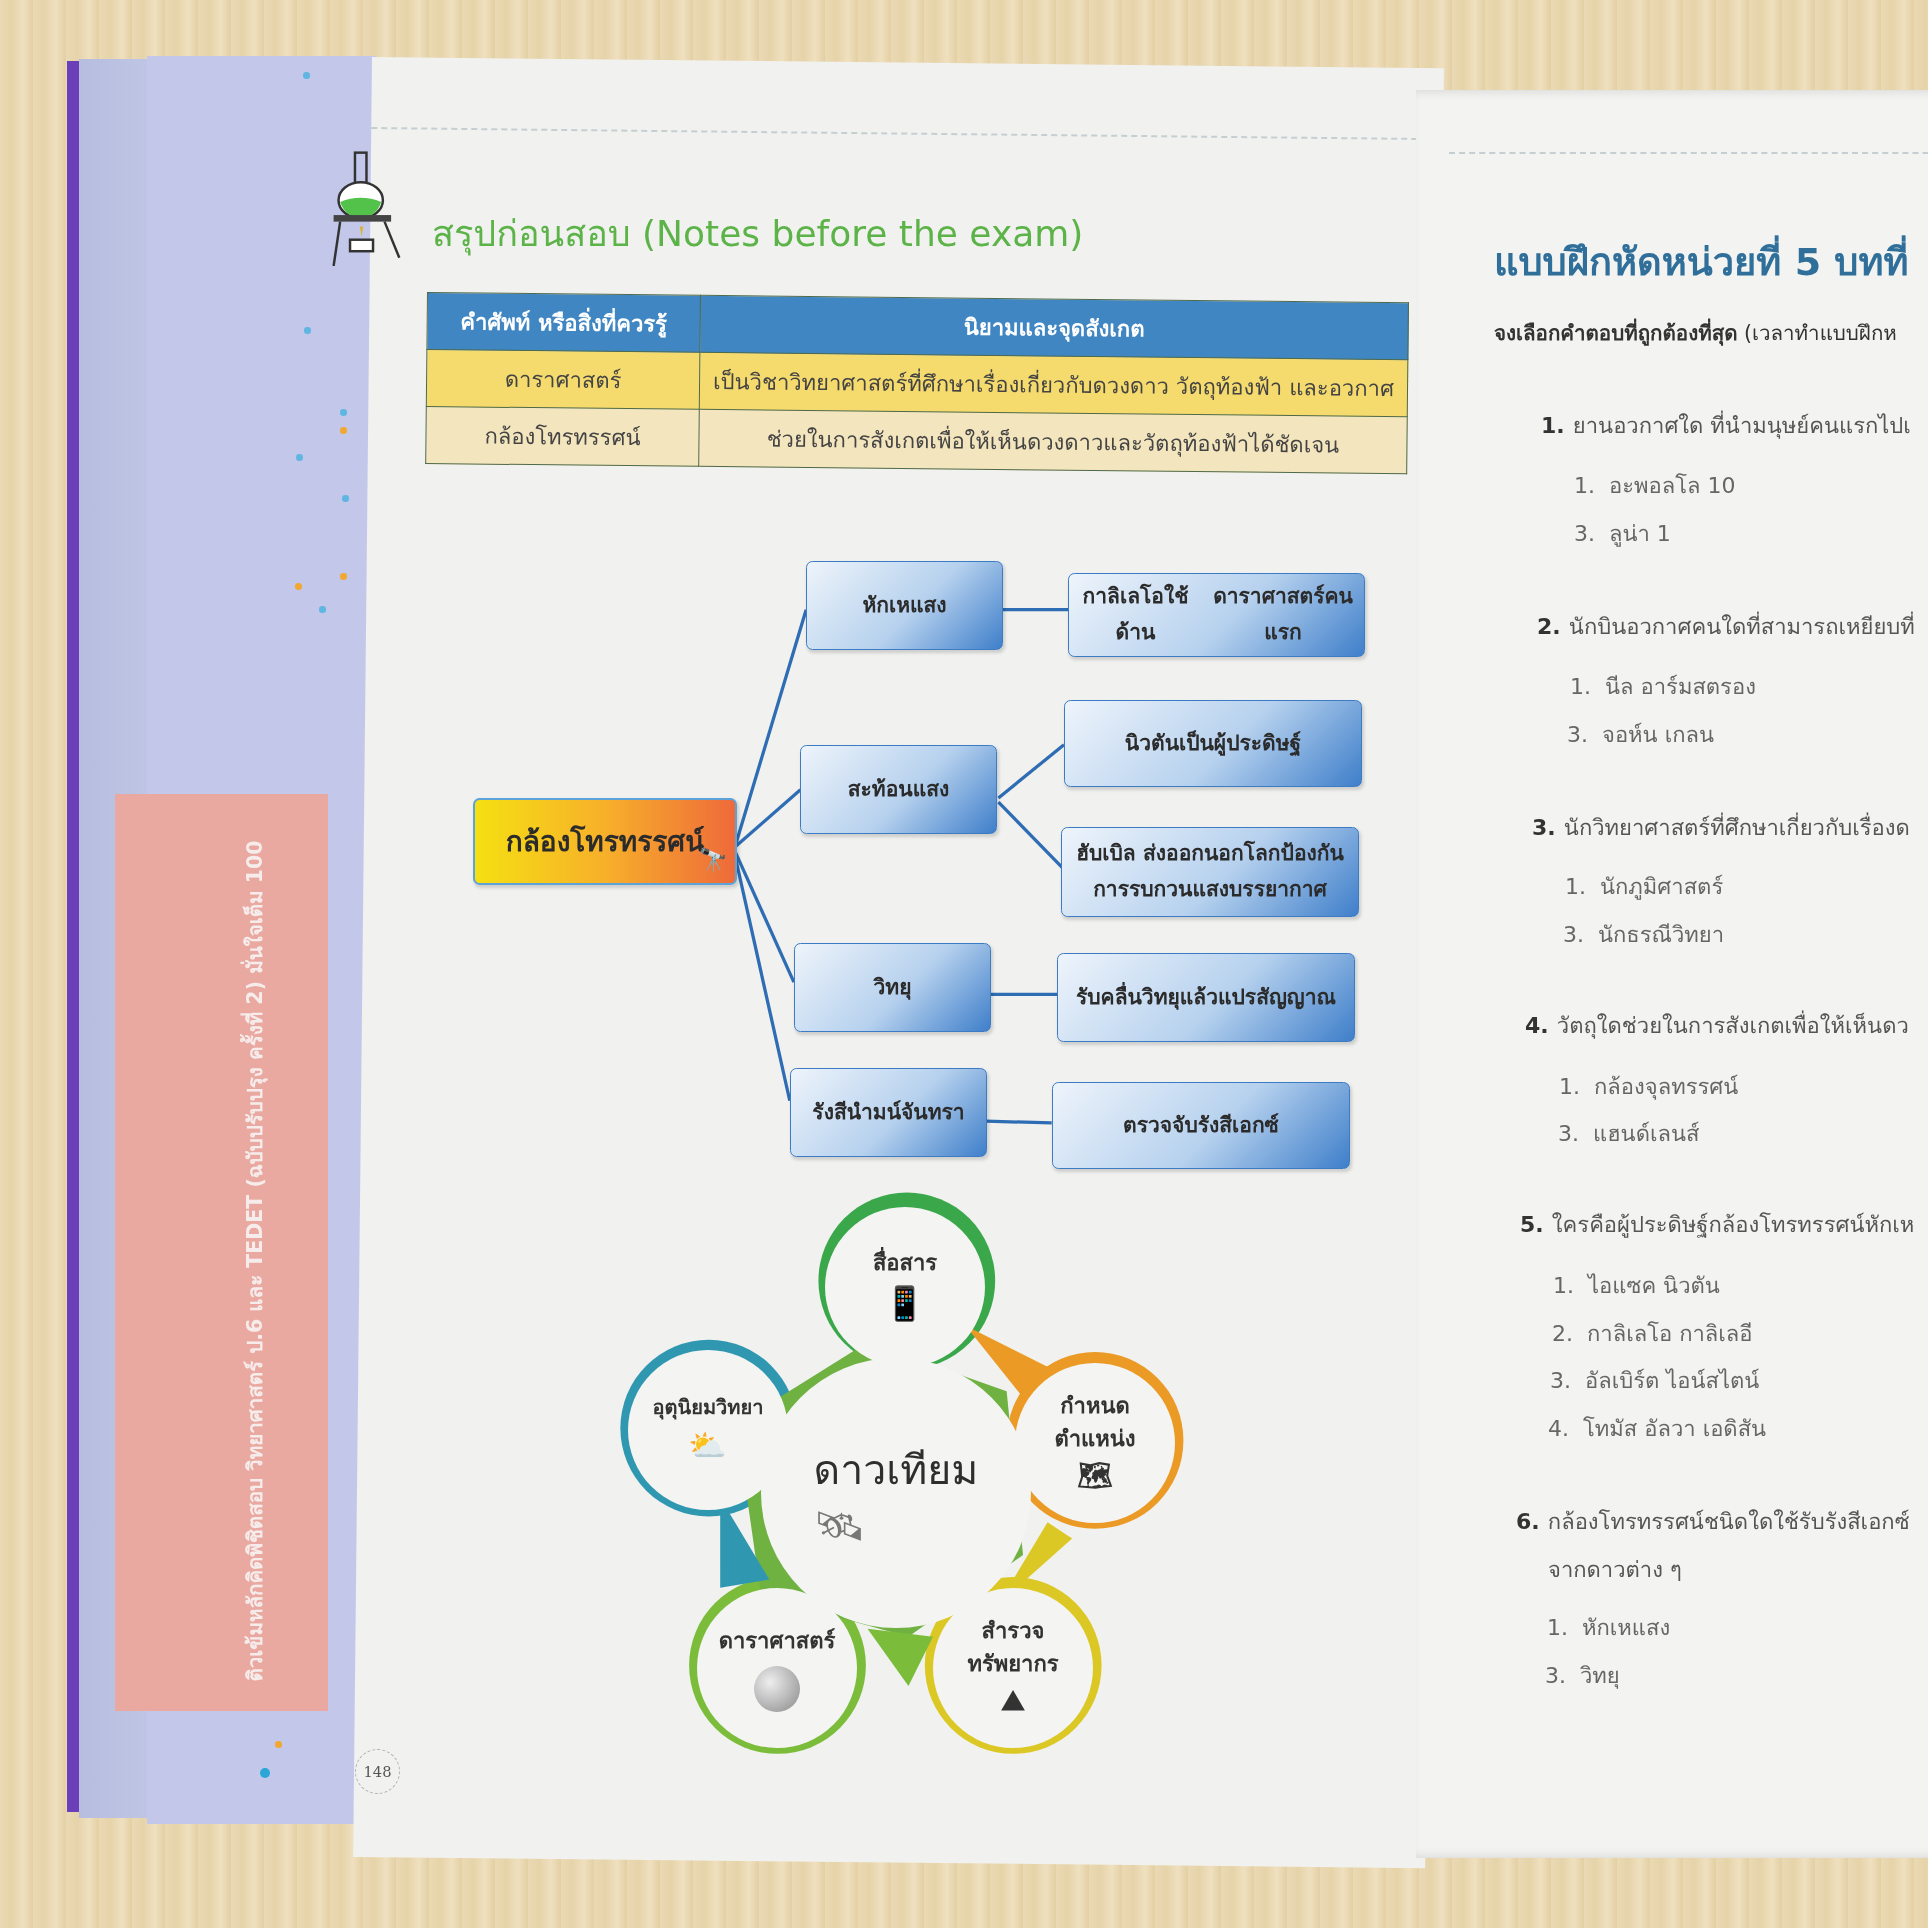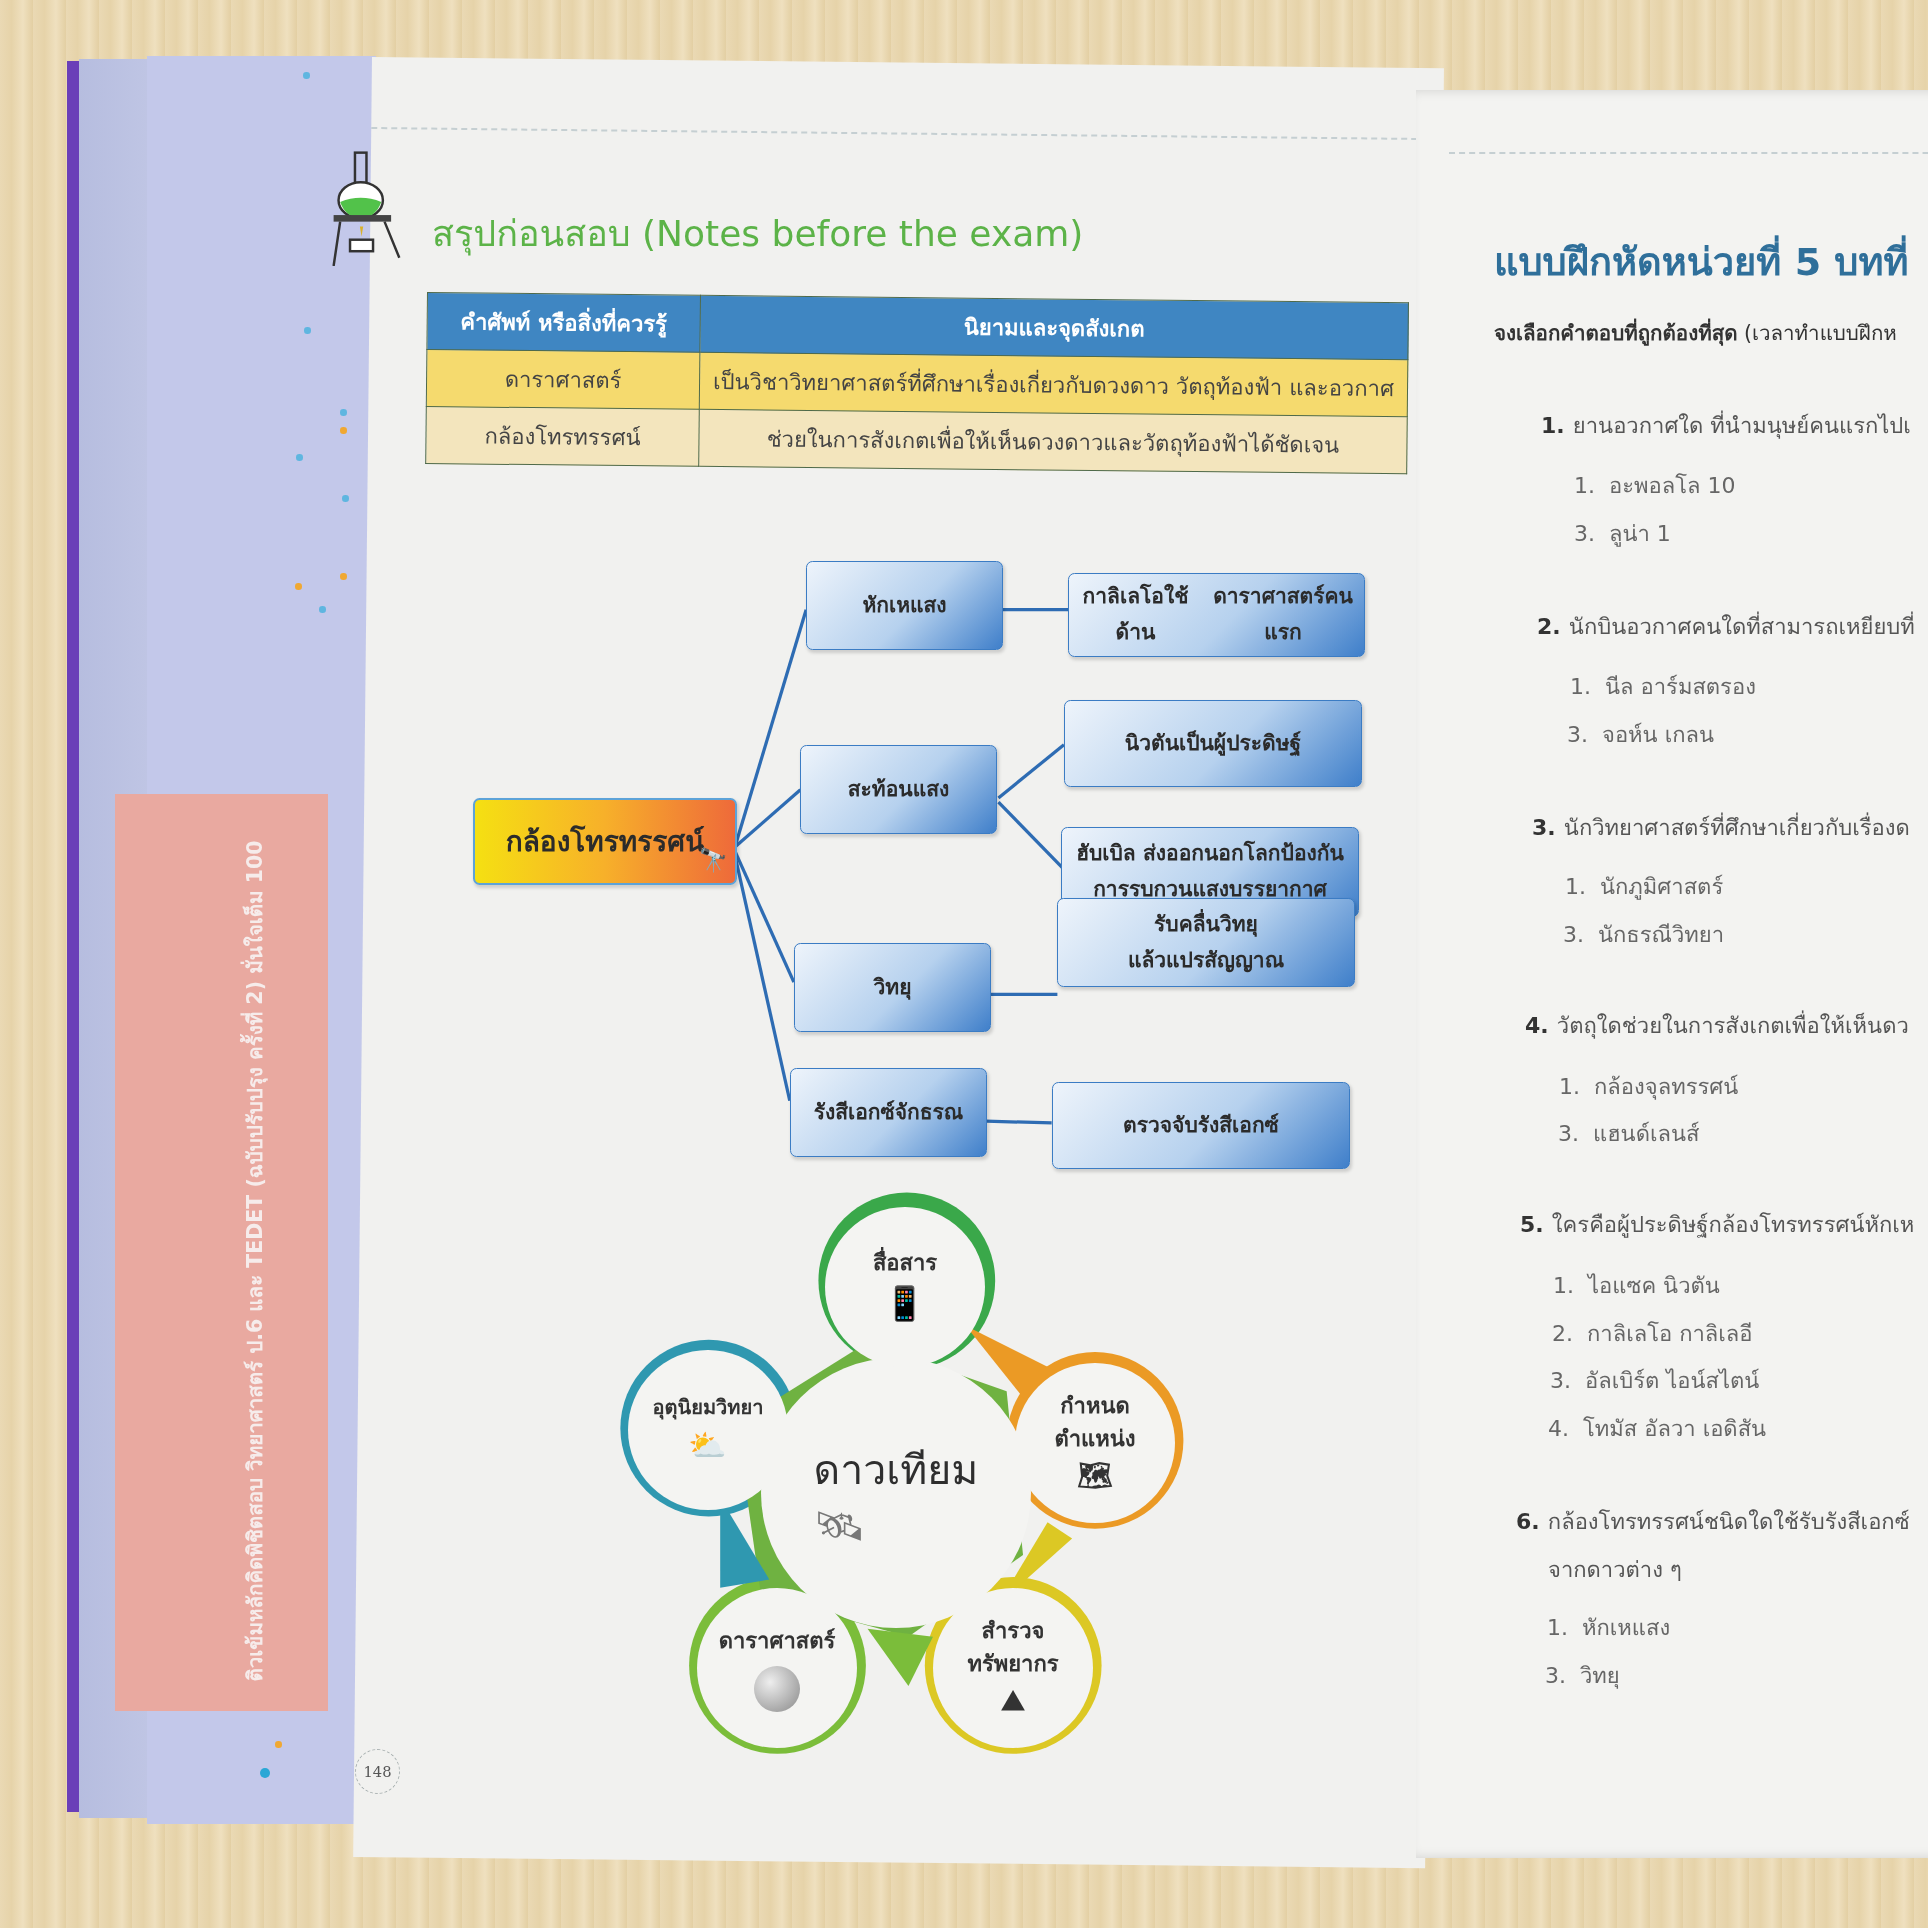--- a/index.html
+++ b/index.html
@@ -128,35 +128,35 @@
 <div class="mm" style="left:806px;top:561px;width:195px;height:87px">
     <span>หักเหแสง</span>
   </div>
 <div class="mm" style="left:800px;top:745px;width:195px;height:87px">
     <span>สะท้อนแสง</span>
   </div>
 <div class="mm" style="left:794px;top:943px;width:195px;height:87px">
     <span>วิทยุ</span>
   </div>
 <div class="mm" style="left:790px;top:1068px;width:195px;height:87px">
-    <span>รังสีเอกซ์จักธรณ</span>
+    <span>รังสีนำมน์จันทรา</span>
   </div>
 
 <div class="mm" style="left:1068px;top:573px;width:295px;height:82px;flex-direction:row">
   <span>กาลิเลโอใช้ด้าน</span>
     <span>ดาราศาสตร์คนแรก</span>
 </div>
 <div class="mm" style="left:1064px;top:700px;width:296px;height:85px">
     <span>นิวตันเป็นผู้ประดิษฐ์</span>
   </div>
 <div class="mm" style="left:1061px;top:827px;width:296px;height:88px;flex-direction:column">
   <span>ฮับเบิล ส่งออกนอกโลกป้องกัน</span>
     <span>การรบกวนแสงบรรยากาศ</span>
 </div>
-<div class="mm" style="left:1057px;top:898px;width:296px;height:87px;flex-direction:column">
+<div class="mm" style="left:1057px;top:953px;width:296px;height:87px;flex-direction:row">
   <span>รับคลื่นวิทยุ</span>
     <span>แล้วแปรสัญญาณ</span>
 </div>
 <div class="mm" style="left:1052px;top:1082px;width:296px;height:85px">
     <span>ตรวจจับรังสีเอกซ์</span>
   </div>
 
 <svg class="lines" width="1929" height="1929" viewBox="0 0 2357 2357">
   <circle cx="1108" cy="1565" r="108" fill="#3aa84a"></circle>
   <circle cx="1338" cy="1760" r="108" fill="#eb9a25"></circle>

